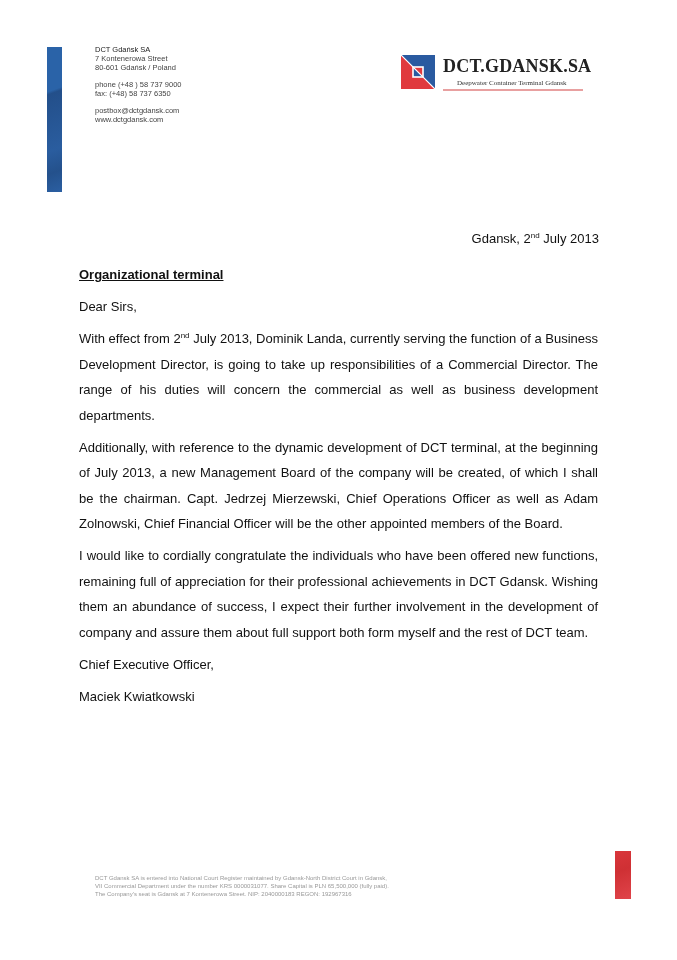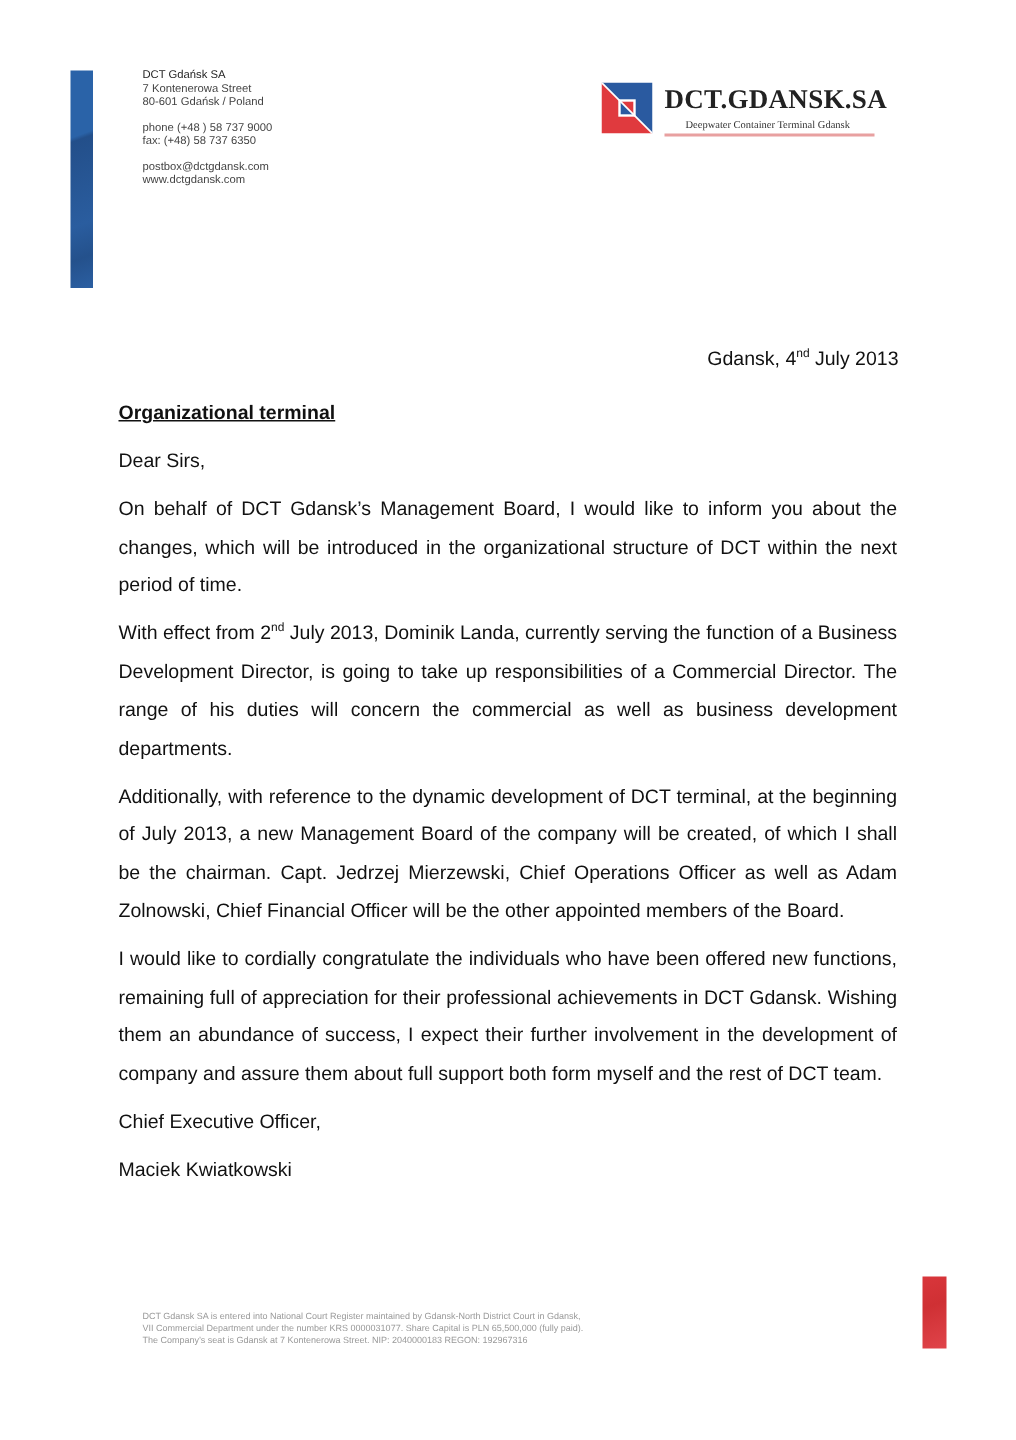--- a/index.html
+++ b/index.html
@@ -46,26 +46,25 @@
     <polygon points="12,12 22,12 22,22" fill="#e03a3e"></polygon>
     <polygon points="12,12 12,22 22,22" fill="#2a5aa0"></polygon>
     <rect x="12" y="12" width="10" height="10" fill="none" stroke="#ffffff" stroke-width="1.6"></rect>
     <line x1="0" y1="0" x2="34" y2="34" stroke="#ffffff" stroke-width="1.2"></line>
   </svg>
   <div class="logo-text">DCT.GDANSK.SA</div>
   <div class="logo-sub">Deepwater Container Terminal Gdansk</div>
   <div class="logo-line"></div>
 </div>
 
-<div class="date"><span>Gdansk, 4</span><sup>nd</sup><span> July 2013</span></div>
+<div class="date"><span>Gdansk, 2</span><sup>nd</sup><span> July 2013</span></div>
 
 <div class="content">
   <p><span class="subject">Organizational terminal</span></p>
   <p>Dear Sirs,</p>
-  <p>On behalf of DCT Gdansk’s Management Board, I would like to inform you about the changes, which will be introduced in the organizational structure of DCT within the next period of time.</p>
   <p><span>With effect from 2</span><sup>nd</sup><span> July 2013, Dominik Landa, currently serving the function of a Business Development Director, is going to take up responsibilities of a Commercial Director. The range of his duties will concern the commercial as well as business development departments.</span></p>
   <p>Additionally, with reference to the dynamic development of DCT terminal, at the beginning of July 2013, a new Management Board of the company will  be created, of which I shall be the chairman. Capt. Jedrzej Mierzewski, Chief Operations Officer as well as Adam Zolnowski, Chief Financial Officer will be the other appointed members of the Board.</p>
   <p>I would like to cordially congratulate the individuals who have been offered new functions, remaining full of appreciation for their professional achievements in DCT Gdansk. Wishing them an abundance of  success, I expect their further involvement in the development of company and assure them about full support both form myself and the rest of DCT team.</p>
   <p>Chief Executive Officer,</p>
   <p>Maciek Kwiatkowski</p>
 </div>
 
 <div class="footer">
   <div>DCT Gdansk SA is entered into National Court Register maintained by Gdansk-North District Court in Gdansk,</div>
   <div>VII Commercial Department under the number KRS 0000031077. Share Capital is PLN 65,500,000 (fully paid).</div>

